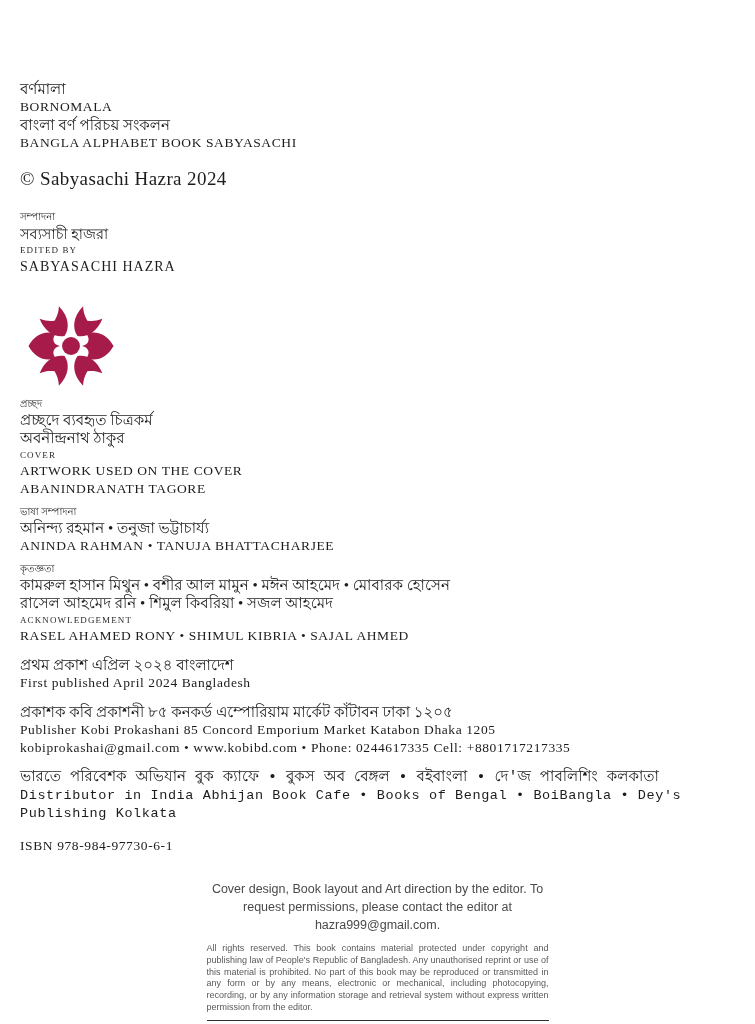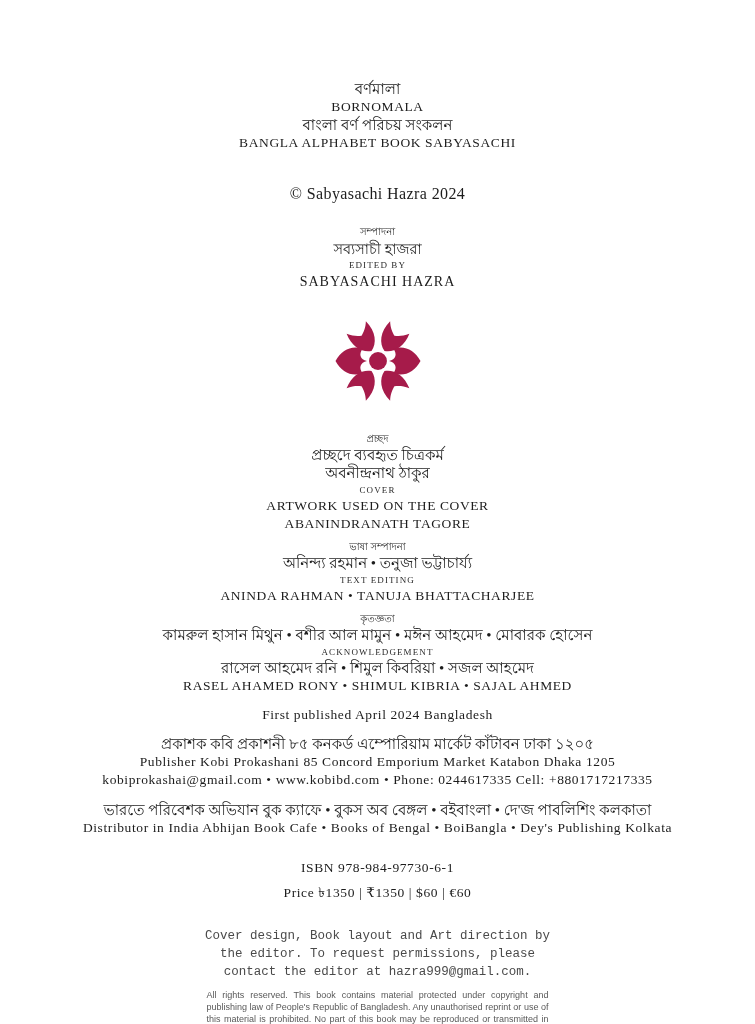--- a/index.html
+++ b/index.html
@@ -7,45 +7,45 @@
     position:relative;
     width:755px;height:1024px;
     margin:0 auto;
     background:#ffffff;
     font-family:"Liberation Serif","DejaVu Serif",serif;
     color:#1c1c1c;
     box-sizing:border-box;
     padding-top:80px;
     overflow:hidden;
   }
-  .sec{text-align:center;}
+  .sec{padding-left:20px;}
   .line{display:block;}
   .bn{font-size:15px;line-height:18px;}
   .en{font-size:13.5px;line-height:18px;letter-spacing:0.6px;}
   .smlabel{font-size:9px;line-height:13px;letter-spacing:1.1px;color:#2a2a2a;}
   .bn-sm{font-size:10px;line-height:14px;color:#2a2a2a;}
   .name-bn{font-size:14.5px;line-height:20px;}
   .name-en{font-size:14px;line-height:20px;letter-spacing:1px;}
-  .copyright{font-size:16px;line-height:18px;margin-top:33px;letter-spacing:0.4px;}
+  .copyright{font-size:19px;line-height:18px;margin-top:18px;letter-spacing:0.4px;}
   .edited{margin-top:22px;}
   .ornament-wrap{margin-top:18px;line-height:0;}
   .ornament-wrap svg{display:inline-block;}
-  .cover-sec{margin-top:20px;}
+  .cover-sec{margin-top:0;}
   .textedit-sec{margin-top:7px;}
   .ack-sec{margin-top:7px;}
   .pub-sec{margin-top:11px;}
   .publisher-sec{margin-top:11px;}
-  .dist-sec{margin-top:12px;}
-  .isbn-sec{margin-top:22px;}
+  .dist-sec{margin-top:12px;font-family:Liberation Mono, monospace;}
+  .isbn-sec{margin-top:14px;}
   .price-sec{margin-top:7px;}
   .gap2{margin-top:2px;}
   .design-note{
     margin:25px auto 0 auto;
     max-width:368px;
-    font-family:Liberation Mono, monospace;
+    font-family:Liberation Sans, sans-serif;
     font-size:12.5px;line-height:18px;color:#4a4a4a;
     text-align:center;
   }
   .rights{
     margin:9px auto 0 auto;
     width:342px;
     font-family:"Liberation Sans","DejaVu Sans",sans-serif;
     font-size:9px;line-height:11.8px;color:#595959;
     text-align:justify;
     border-bottom:1px solid #2f2f2f;
@@ -94,52 +94,49 @@
     <span class="line bn">প্রচ্ছদে ব্যবহৃত চিত্রকর্ম</span>
     <span class="line bn">অবনীন্দ্রনাথ ঠাকুর</span>
     <span class="line smlabel gap2">COVER</span>
     <span class="line en">ARTWORK USED ON THE COVER</span>
     <span class="line en">ABANINDRANATH TAGORE</span>
   </div>
 
   <div class="sec textedit-sec">
     <span class="line bn-sm">ভাষা সম্পাদনা</span>
     <span class="line bn">অনিন্দ্য রহমান • তনুজা ভট্টাচার্য্য</span>
-    <span class="line smlabel gap2">TEXT EDITING</span>
     <span class="line en">ANINDA RAHMAN • TANUJA BHATTACHARJEE</span>
   </div>
 
   <div class="sec ack-sec">
     <span class="line bn-sm">কৃতজ্ঞতা</span>
     <span class="line bn">কামরুল হাসান মিথুন • বশীর আল মামুন • মঈন আহমেদ • মোবারক হোসেন</span>
+    <span class="line bn">রাসেল আহমেদ রনি • শিমুল কিবরিয়া • সজল আহমেদ</span>
     <span class="line smlabel gap2">ACKNOWLEDGEMENT</span>
-    <span class="line bn">রাসেল আহমেদ রনি • শিমুল কিবরিয়া • সজল আহমেদ</span>
     <span class="line en">RASEL AHAMED RONY • SHIMUL KIBRIA • SAJAL AHMED</span>
   </div>
 
   <div class="sec pub-sec">
+    <span class="line bn">প্রথম প্রকাশ এপ্রিল ২০২৪ বাংলাদেশ</span>
     <span class="line en">First published April 2024 Bangladesh</span>
   </div>
 
   <div class="sec publisher-sec">
     <span class="line bn">প্রকাশক কবি প্রকাশনী ৮৫ কনকর্ড এম্পোরিয়াম মার্কেট কাঁটাবন ঢাকা ১২০৫</span>
     <span class="line en">Publisher Kobi Prokashani 85 Concord Emporium Market Katabon Dhaka 1205</span>
     <span class="line en">kobiprokashai@gmail.com • www.kobibd.com • Phone: 0244617335 Cell: +8801717217335</span>
   </div>
 
   <div class="sec dist-sec">
     <span class="line bn">ভারতে পরিবেশক অভিযান বুক ক্যাফে • বুকস অব বেঙ্গল • বইবাংলা • দে'জ পাবলিশিং কলকাতা</span>
     <span class="line en">Distributor in India Abhijan Book Cafe • Books of Bengal • BoiBangla • Dey's Publishing Kolkata</span>
   </div>
 
   <div class="sec isbn-sec">
     <span class="line en">ISBN 978-984-97730-6-1</span>
   </div>
 
-  <div class="sec price-sec">
-    <span class="line en">Price ৳1350 | ₹1350 | $60 | €60</span>
-  </div>
 
   <div class="design-note">Cover design, Book layout and Art direction by the editor. To request permissions, please contact the editor at hazra999@gmail.com.</div>
 
   <div class="rights">All rights reserved. This book contains material protected under copyright and publishing law of People's Republic of Bangladesh. Any unauthorised reprint or use of this material is prohibited. No part of this book may be reproduced or transmitted in any form or by any means, electronic or mechanical, including photocopying, recording, or by any information storage and retrieval system without express written permission from the editor.</div>
 
 </div>
 
 </body></html>

